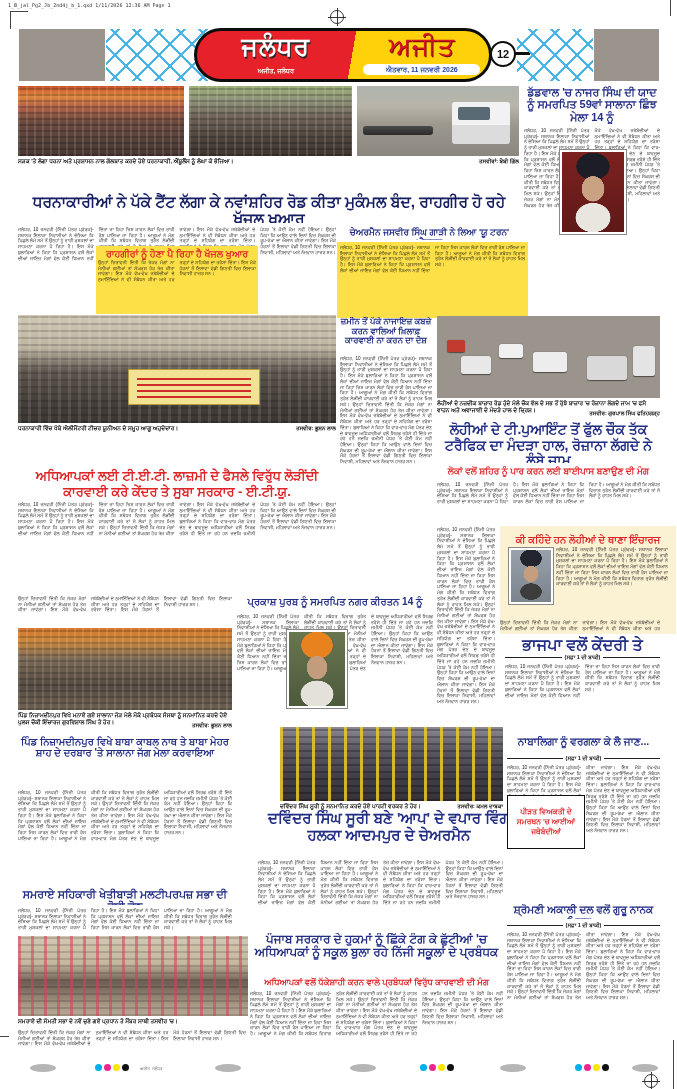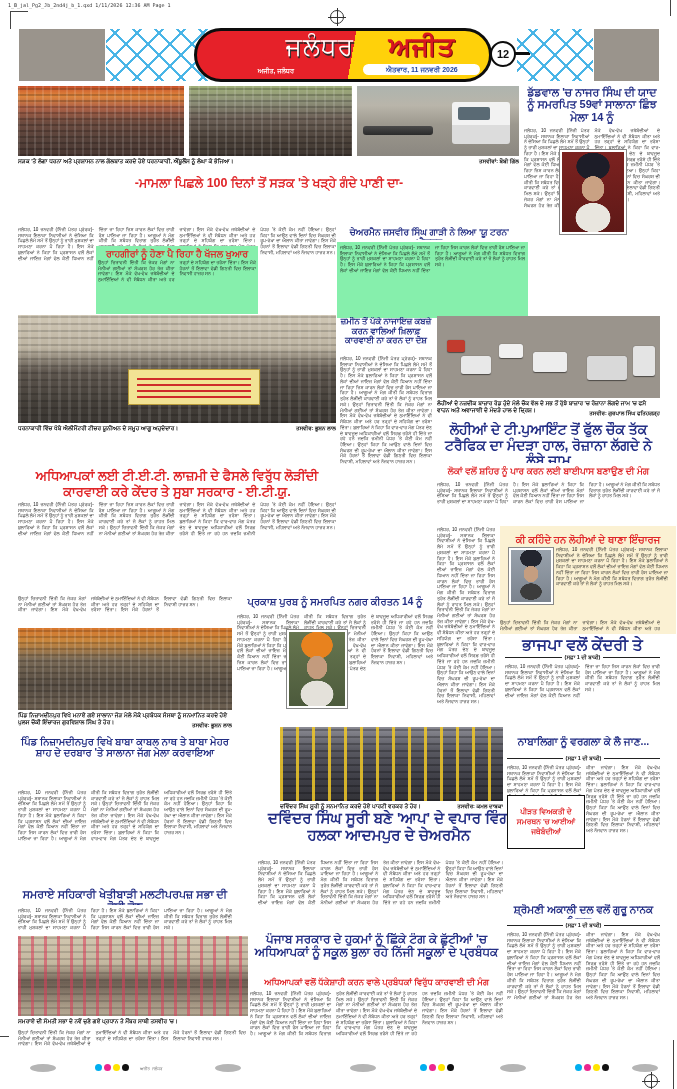--- a/index.html
+++ b/index.html
@@ -26,39 +26,39 @@
      linear-gradient(180deg,#c05a40 0%,#a84632 55%,#7c3224 100%);}
   .mh-right{background:
      repeating-linear-gradient(90deg,rgba(0,0,0,.25) 0 2px,transparent 2px 10px),
      linear-gradient(180deg,#b7d3e2 0%,#c9b795 38%,#b3a083 75%,#8d7b60 100%);}
   .diamonds{background:
      linear-gradient(45deg,transparent 46%,#49b5e7 46% 54%,transparent 54%),
      linear-gradient(-45deg,transparent 46%,#49b5e7 46% 54%,transparent 54%);
      background-size:22px 22px;background-position:center;}
   .capsule{background:linear-gradient(100deg,#e62129 0 53%,#ffd10a 53% 100%);
      border:3px solid #0d0d0d;border-radius:28px;overflow:hidden;}
-  .mh-city{color:#fff;font-weight:normal;text-shadow:1px 1.5px 0 #2a2a2a;letter-spacing:1px;margin-left:44px;}
+  .mh-city{color:#fff;font-weight:bold;text-shadow:1px 1.5px 0 #2a2a2a;letter-spacing:1px;}
   .mh-citysub{color:#fff;font-weight:bold;}
-  .mh-brand{color:#d8161f;font-weight:bold;text-shadow:1px 1px 0 #7c0d0d;letter-spacing:1px;}
+  .mh-brand{color:#d8161f;font-weight:normal;text-shadow:1px 1px 0 #7c0d0d;letter-spacing:1px;}
   .datepill{background:#fff;border-radius:6px;color:#1a3fa0;font-weight:bold;text-align:center;}
   .pagecircle{background:#fff;border:2px solid #0d0d0d;border-radius:50%;
      font-weight:bold;color:#111;display:flex;align-items:center;justify-content:center;}
   .mh-bar{background:#0d0d0d;}
   
   .hl{font-weight:bold;color:#232e85;text-align:center;line-height:1.12;overflow:hidden;}
   .hl-dark{color:#161e63;}
   .kicker{font-weight:bold;color:#e02528;text-align:center;overflow:hidden;}
   .redsub{font-weight:bold;color:#e02528;text-align:center;line-height:1.25;overflow:hidden;}
   .body{font-size:4.6px;line-height:1.25;text-align:justify;color:#141414;overflow:hidden;}
   .cols2{column-count:2;column-gap:5px;}
   .cols3{column-count:3;column-gap:5px;}
   .cols4{column-count:4;column-gap:5px;}
   .caption{font-size:5.8px;font-weight:bold;color:#000;line-height:1.25;overflow:hidden;}
   .credit{font-size:5.5px;font-weight:bold;color:#000;text-align:right;overflow:hidden;}
-  .cream{background:#86efac;}
+  .cream{background:#fde047;}
   .contd{display:flex;align-items:center;gap:3px;font-size:5.5px;font-weight:bold;color:#111;}
   .contd::before,.contd::after{content:"";flex:1;border-top:1px solid #222;}
   .contd i{font-style:normal;white-space:nowrap;}
   .supportbox{border:1.5px solid #111;background:#fff;color:#e02528;font-weight:bold;
      font-size:7.5px;line-height:1.3;text-align:center;display:flex;align-items:center;
      justify-content:center;padding:2px;overflow:hidden;}
   
   .ph{overflow:hidden;background:#9a948c;}
   .ph-crowd1{background:
      repeating-linear-gradient(90deg,rgba(255,255,255,.12) 0 2px,transparent 2px 8px),
@@ -152,21 +152,21 @@
     <div class="abs pipes" style="left:6px;top:40px;width:70px;height:9px"></div>
     <div class="abs van" style="left:95px;top:16px;width:58px;height:42px"></div>
   </div>
   <div class="abs caption" style="left:18px;top:158px;width:400px;height:10px">ਸੜਕ 'ਤੇ ਲੱਗਾ ਧਰਨਾ ਅਤੇ ਪ੍ਰਸ਼ਾਸਨ ਨਾਲ ਗੱਲਬਾਤ ਕਰਦੇ ਹੋਏ ਧਰਨਾਕਾਰੀ, ਐਂਬੂਲੈਂਸ ਨੂੰ ਲੰਘਾ ਕੇ ਭੇਜਿਆ।</div>
   <div class="abs credit" style="left:440px;top:158px;width:79px;height:10px">ਤਸਵੀਰਾਂ: ਬੌਬੀ ਗਿੱਲ</div>
 
   <div class="abs hl" style="left:524px;top:86px;width:136px;height:38px;font-size:11px">ਡੱਡਵਾਲ 'ਚ ਨਾਜਰ ਸਿੰਘ ਦੀ ਯਾਦ ਨੂੰ ਸਮਰਪਿਤ 59ਵਾਂ ਸਾਲਾਨਾ ਛਿੰਝ ਮੇਲਾ 14 ਨੂੰ</div>
   <div class="abs body cols2" style="left:524px;top:128px;width:136px;height:184px">ਜਲੰਧਰ, 10 ਜਨਵਰੀ (ਨਿੱਜੀ ਪੱਤਰ ਪ੍ਰੇਰਕ)- ਸਥਾਨਕ ਇਲਾਕਾ ਨਿਵਾਸੀਆਂ ਨੇ ਦੱਸਿਆ ਕਿ ਪਿਛਲੇ ਲੰਮੇ ਸਮੇਂ ਤੋਂ ਉਨ੍ਹਾਂ ਨੂੰ ਭਾਰੀ ਮੁਸ਼ਕਲਾਂ ਦਾ ਸਾਹਮਣਾ ਕਰਨਾ ਪੈ ਰਿਹਾ ਹੈ। ਇਸ ਮੌਕੇ ਬੁਲਾਰਿਆਂ ਨੇ ਕਿਹਾ ਕਿ ਪ੍ਰਸ਼ਾਸਨ ਵਲੋਂ ਲੋਕਾਂ ਦੀਆਂ ਜਾਇਜ਼ ਮੰਗਾਂ ਵੱਲ ਕੋਈ ਧਿਆਨ ਨਹੀਂ ਦਿੱਤਾ ਜਾ ਰਿਹਾ ਜਿਸ ਕਾਰਨ ਲੋਕਾਂ ਵਿਚ ਭਾਰੀ ਰੋਸ ਪਾਇਆ ਜਾ ਰਿਹਾ ਹੈ। ਆਗੂਆਂ ਨੇ ਮੰਗ ਕੀਤੀ ਕਿ ਸਬੰਧਤ ਵਿਭਾਗ ਤੁਰੰਤ ਲੋੜੀਂਦੀ ਕਾਰਵਾਈ ਕਰੇ ਤਾਂ ਜੋ ਲੋਕਾਂ ਨੂੰ ਰਾਹਤ ਮਿਲ ਸਕੇ। ਉਨ੍ਹਾਂ ਚਿਤਾਵਨੀ ਦਿੱਤੀ ਕਿ ਜੇਕਰ ਮੰਗਾਂ ਨਾ ਮੰਨੀਆਂ ਗਈਆਂ ਤਾਂ ਸੰਘਰਸ਼ ਹੋਰ ਤੇਜ਼ ਕੀਤਾ ਜਾਵੇਗਾ। ਇਸ ਮੌਕੇ ਵੱਖ-ਵੱਖ ਜਥੇਬੰਦੀਆਂ ਦੇ ਨੁਮਾਇੰਦਿਆਂ ਨੇ ਵੀ ਸੰਬੋਧਨ ਕੀਤਾ ਅਤੇ ਹਰ ਤਰ੍ਹਾਂ ਦੇ ਸਹਿਯੋਗ ਦਾ ਭਰੋਸਾ ਦਿੱਤਾ। ਬੁਲਾਰਿਆਂ ਨੇ ਕਿਹਾ ਕਿ ਵਾਰ-ਵਾਰ ਮੰਗ ਪੱਤਰ ਦੇਣ ਦੇ ਬਾਵਜੂਦ ਅਧਿਕਾਰੀਆਂ ਵਲੋਂ ਸਿਰਫ਼ ਭਰੋਸੇ ਹੀ ਦਿੱਤੇ ਜਾ ਰਹੇ ਹਨ ਜਦਕਿ ਜ਼ਮੀਨੀ ਪੱਧਰ 'ਤੇ ਕੋਈ ਕੰਮ ਨਹੀਂ ਹੋਇਆ। ਉਨ੍ਹਾਂ ਕਿਹਾ ਕਿ ਆਉਣ ਵਾਲੇ ਦਿਨਾਂ ਵਿਚ ਸੰਘਰਸ਼ ਦੀ ਰੂਪ-ਰੇਖਾ ਦਾ ਐਲਾਨ ਕੀਤਾ ਜਾਵੇਗਾ। ਇਸ ਮੌਕੇ ਹੋਰਨਾਂ ਤੋਂ ਇਲਾਵਾ ਵੱਡੀ ਗਿਣਤੀ ਵਿਚ ਇਲਾਕਾ ਨਿਵਾਸੀ, ਮਹਿਲਾਵਾਂ ਅਤੇ ਨੌਜਵਾਨ ਹਾਜ਼ਰ ਸਨ।</div>
   <div class="abs portrait p-oldman" style="left:560px;top:150px;width:62px;height:80px"></div>
 
-  <div class="abs kicker" style="left:18px;top:176px;width:502px;height:16px;font-size:12.5px">-ਮਾਮਲਾ ਪਿਛਲੇ 100 ਦਿਨਾਂ ਤੋਂ ਸੜਕ 'ਤੇ ਖੜ੍ਹੇ ਗੰਦੇ ਪਾਣੀ ਦਾ-</div>
+  <div class="abs hl hl-dark" style="left:18px;top:193px;width:502px;height:30px;font-size:15.5px">ਧਰਨਾਕਾਰੀਆਂ ਨੇ ਪੱਕੇ ਟੈਂਟ ਲੱਗਾ ਕੇ ਨਵਾਂਸ਼ਹਿਰ ਰੋਡ ਕੀਤਾ ਮੁਕੰਮਲ ਬੰਦ, ਰਾਹਗੀਰ ਹੋ ਰਹੇ ਖੱਜਲ ਖੁਆਰ</div>
   <div class="abs body cols4" style="left:18px;top:227px;width:318px;height:85px">ਜਲੰਧਰ, 10 ਜਨਵਰੀ (ਨਿੱਜੀ ਪੱਤਰ ਪ੍ਰੇਰਕ)- ਸਥਾਨਕ ਇਲਾਕਾ ਨਿਵਾਸੀਆਂ ਨੇ ਦੱਸਿਆ ਕਿ ਪਿਛਲੇ ਲੰਮੇ ਸਮੇਂ ਤੋਂ ਉਨ੍ਹਾਂ ਨੂੰ ਭਾਰੀ ਮੁਸ਼ਕਲਾਂ ਦਾ ਸਾਹਮਣਾ ਕਰਨਾ ਪੈ ਰਿਹਾ ਹੈ। ਇਸ ਮੌਕੇ ਬੁਲਾਰਿਆਂ ਨੇ ਕਿਹਾ ਕਿ ਪ੍ਰਸ਼ਾਸਨ ਵਲੋਂ ਲੋਕਾਂ ਦੀਆਂ ਜਾਇਜ਼ ਮੰਗਾਂ ਵੱਲ ਕੋਈ ਧਿਆਨ ਨਹੀਂ ਦਿੱਤਾ ਜਾ ਰਿਹਾ ਜਿਸ ਕਾਰਨ ਲੋਕਾਂ ਵਿਚ ਭਾਰੀ ਰੋਸ ਪਾਇਆ ਜਾ ਰਿਹਾ ਹੈ। ਆਗੂਆਂ ਨੇ ਮੰਗ ਕੀਤੀ ਕਿ ਸਬੰਧਤ ਵਿਭਾਗ ਤੁਰੰਤ ਲੋੜੀਂਦੀ ਕਾਰਵਾਈ ਕਰੇ ਤਾਂ ਜੋ ਲੋਕਾਂ ਨੂੰ ਰਾਹਤ ਮਿਲ ਸਕੇ। ਉਨ੍ਹਾਂ ਚਿਤਾਵਨੀ ਦਿੱਤੀ ਕਿ ਜੇਕਰ ਮੰਗਾਂ ਨਾ ਮੰਨੀਆਂ ਗਈਆਂ ਤਾਂ ਸੰਘਰਸ਼ ਹੋਰ ਤੇਜ਼ ਕੀਤਾ ਜਾਵੇਗਾ। ਇਸ ਮੌਕੇ ਵੱਖ-ਵੱਖ ਜਥੇਬੰਦੀਆਂ ਦੇ ਨੁਮਾਇੰਦਿਆਂ ਨੇ ਵੀ ਸੰਬੋਧਨ ਕੀਤਾ ਅਤੇ ਹਰ ਤਰ੍ਹਾਂ ਦੇ ਸਹਿਯੋਗ ਦਾ ਭਰੋਸਾ ਦਿੱਤਾ। ਬੁਲਾਰਿਆਂ ਨੇ ਕਿਹਾ ਕਿ ਵਾਰ-ਵਾਰ ਮੰਗ ਪੱਤਰ ਦੇਣ ਦੇ ਬਾਵਜੂਦ ਅਧਿਕਾਰੀਆਂ ਵਲੋਂ ਸਿਰਫ਼ ਭਰੋਸੇ ਹੀ ਦਿੱਤੇ ਜਾ ਰਹੇ ਹਨ ਜਦਕਿ ਜ਼ਮੀਨੀ ਪੱਧਰ 'ਤੇ ਕੋਈ ਕੰਮ ਨਹੀਂ ਹੋਇਆ। ਉਨ੍ਹਾਂ ਕਿਹਾ ਕਿ ਆਉਣ ਵਾਲੇ ਦਿਨਾਂ ਵਿਚ ਸੰਘਰਸ਼ ਦੀ ਰੂਪ-ਰੇਖਾ ਦਾ ਐਲਾਨ ਕੀਤਾ ਜਾਵੇਗਾ। ਇਸ ਮੌਕੇ ਹੋਰਨਾਂ ਤੋਂ ਇਲਾਵਾ ਵੱਡੀ ਗਿਣਤੀ ਵਿਚ ਇਲਾਕਾ ਨਿਵਾਸੀ, ਮਹਿਲਾਵਾਂ ਅਤੇ ਨੌਜਵਾਨ ਹਾਜ਼ਰ ਸਨ।</div>
   <div class="abs cream" style="left:96px;top:246px;width:158px;height:64px;padding:2px">
     <div class="boxhl" style="font-size:9.5px;height:12px">ਰਾਹਗੀਰਾਂ ਨੂੰ ਹੋਣਾ ਪੈ ਰਿਹਾ ਹੈ ਖੱਜਲ ਖੁਆਰ</div>
     <div class="body cols2" style="height:48px">ਉਨ੍ਹਾਂ ਚਿਤਾਵਨੀ ਦਿੱਤੀ ਕਿ ਜੇਕਰ ਮੰਗਾਂ ਨਾ ਮੰਨੀਆਂ ਗਈਆਂ ਤਾਂ ਸੰਘਰਸ਼ ਹੋਰ ਤੇਜ਼ ਕੀਤਾ ਜਾਵੇਗਾ। ਇਸ ਮੌਕੇ ਵੱਖ-ਵੱਖ ਜਥੇਬੰਦੀਆਂ ਦੇ ਨੁਮਾਇੰਦਿਆਂ ਨੇ ਵੀ ਸੰਬੋਧਨ ਕੀਤਾ ਅਤੇ ਹਰ ਤਰ੍ਹਾਂ ਦੇ ਸਹਿਯੋਗ ਦਾ ਭਰੋਸਾ ਦਿੱਤਾ। ਇਸ ਮੌਕੇ ਹੋਰਨਾਂ ਤੋਂ ਇਲਾਵਾ ਵੱਡੀ ਗਿਣਤੀ ਵਿਚ ਇਲਾਕਾ ਨਿਵਾਸੀ ਹਾਜ਼ਰ ਸਨ।</div>
   </div>
 
   <div class="abs hl" style="left:337px;top:227px;width:185px;height:13px;font-size:9px">ਚੇਅਰਮੈਨ ਜਸਵੀਰ ਸਿੰਘ ਗਾੜੀ ਨੇ ਲਿਆ 'ਯੂ ਟਰਨ' ਐਕਸ਼ਨ</div>
   <div class="abs cream" style="left:337px;top:242px;width:185px;height:70px;padding:3px">
     <div class="body cols2" style="height:64px">ਜਲੰਧਰ, 10 ਜਨਵਰੀ (ਨਿੱਜੀ ਪੱਤਰ ਪ੍ਰੇਰਕ)- ਸਥਾਨਕ ਇਲਾਕਾ ਨਿਵਾਸੀਆਂ ਨੇ ਦੱਸਿਆ ਕਿ ਪਿਛਲੇ ਲੰਮੇ ਸਮੇਂ ਤੋਂ ਉਨ੍ਹਾਂ ਨੂੰ ਭਾਰੀ ਮੁਸ਼ਕਲਾਂ ਦਾ ਸਾਹਮਣਾ ਕਰਨਾ ਪੈ ਰਿਹਾ ਹੈ। ਇਸ ਮੌਕੇ ਬੁਲਾਰਿਆਂ ਨੇ ਕਿਹਾ ਕਿ ਪ੍ਰਸ਼ਾਸਨ ਵਲੋਂ ਲੋਕਾਂ ਦੀਆਂ ਜਾਇਜ਼ ਮੰਗਾਂ ਵੱਲ ਕੋਈ ਧਿਆਨ ਨਹੀਂ ਦਿੱਤਾ ਜਾ ਰਿਹਾ ਜਿਸ ਕਾਰਨ ਲੋਕਾਂ ਵਿਚ ਭਾਰੀ ਰੋਸ ਪਾਇਆ ਜਾ ਰਿਹਾ ਹੈ। ਆਗੂਆਂ ਨੇ ਮੰਗ ਕੀਤੀ ਕਿ ਸਬੰਧਤ ਵਿਭਾਗ ਤੁਰੰਤ ਲੋੜੀਂਦੀ ਕਾਰਵਾਈ ਕਰੇ ਤਾਂ ਜੋ ਲੋਕਾਂ ਨੂੰ ਰਾਹਤ ਮਿਲ ਸਕੇ।</div>
   </div>

